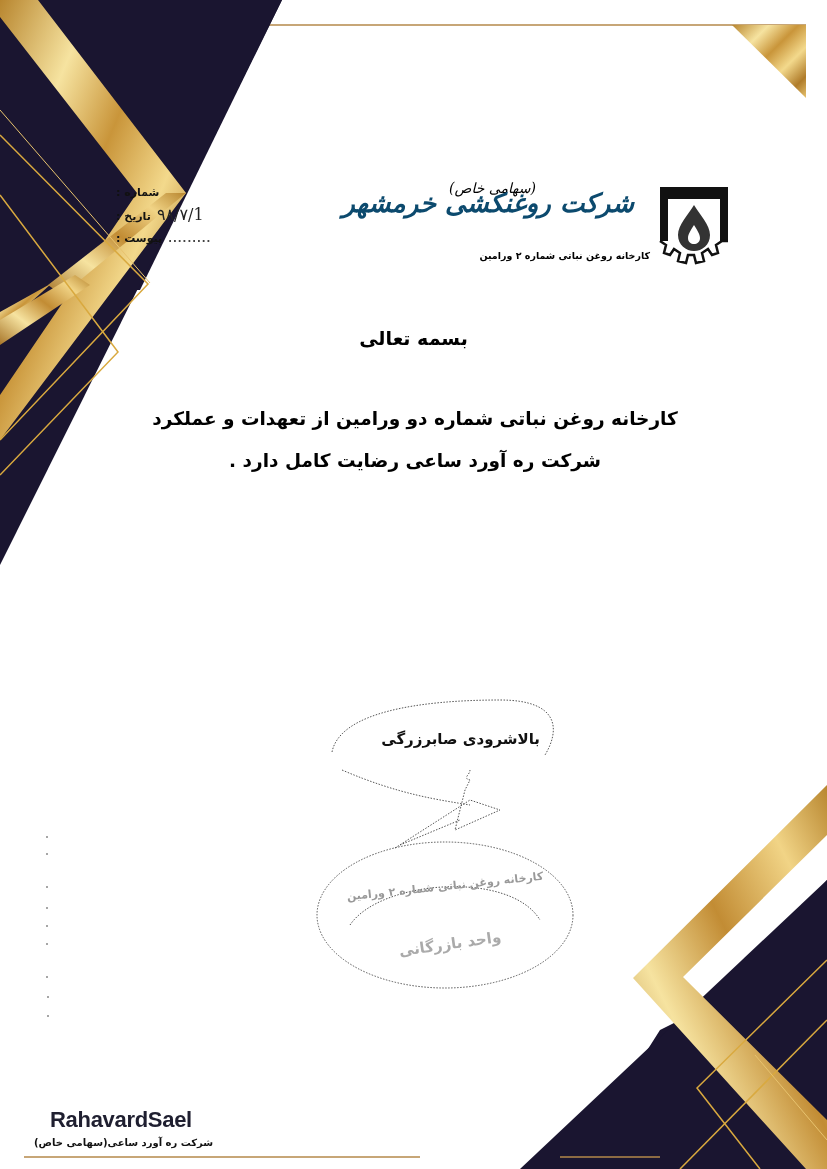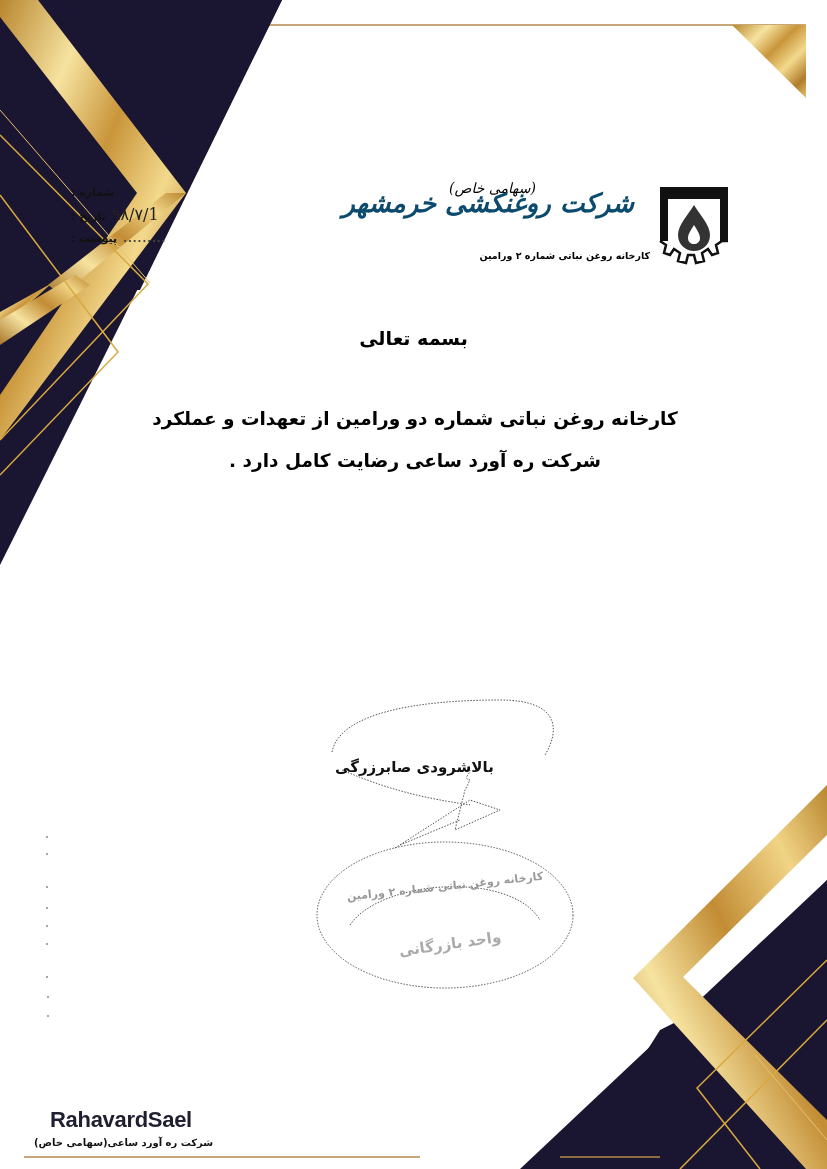--- a/index.html
+++ b/index.html
@@ -6,40 +6,40 @@
     body {
       width: 827px; height: 1169px; position: relative; overflow: hidden;
       background: #ffffff;
       font-family: "DejaVu Sans", sans-serif;
     }
     .layer { position: absolute; left: 0; top: 0; width: 827px; height: 1169px; }
     .abs { position: absolute; }
     .rtl { direction: rtl; unicode-bidi: plaintext; }
 
     
-    .meta { right: 596px; top: 182px; width: 160px; text-align: right; font-size: 11px; font-weight: bold; color: #111; line-height: 22px; margin-left: 8px; }
+    .meta { right: 551px; top: 182px; width: 160px; text-align: right; font-size: 11px; font-weight: bold; color: #111; line-height: 22px; margin-left: 8px; }
     .meta-row { display: flex; flex-direction: row-reverse; align-items: baseline; gap: 6px; white-space: nowrap; }
     .meta-label { font-weight: bold; }
     .meta-value { font-family: "DejaVu Serif", serif; font-weight: normal; font-size: 16px; letter-spacing: 1px; color: #222; }
     .meta-dots { font-size: 10px; color: #444; letter-spacing: 1px; }
 
     
     .company { left: 445px; top: 180px; width: 205px; height: 90px; }
     .company-name { position: absolute; right: 16px; top: 8px; font-family: "DejaVu Serif", serif; font-size: 26px; font-weight: bold; color: #0c4a6e; white-space: nowrap; font-style: italic; }
     .company-type { position: absolute; left: 4px; top: 0; font-family: "DejaVu Serif", serif; font-size: 14px; font-style: italic; color: #000; white-space: nowrap; }
     .company-sub { position: absolute; right: 0; top: 70px; font-size: 9.5px; font-weight: bold; color: #000; white-space: nowrap; }
     .logo { left: 656px; top: 183px; width: 76px; height: 86px; }
 
     
     .bismillah { left: 0; width: 827px; top: 327px; text-align: center; font-size: 19px; font-weight: bold; color: #000; }
     .paragraph { left: 120px; width: 590px; top: 398px; text-align: center; font-size: 18.5px; font-weight: bold; color: #000; line-height: 42px; }
     .paragraph div { white-space: nowrap; }
 
     
-    .sig-name { left: 335px; top: 758px; width: 205px; text-align: left; font-size: 15px; font-weight: bold; color: #111; letter-spacing: -1px; white-space: nowrap; }
+    .sig-name { left: 335px; top: 730px; width: 205px; text-align: right; font-size: 15px; font-weight: bold; color: #111; letter-spacing: -1px; white-space: nowrap; }
 
     
     .brand { left: 50px; top: 1107px; font-family: "Liberation Sans", sans-serif; font-weight: bold; font-size: 22px; color: #1f1f30; letter-spacing: -0.3px; }
     .brand-sub { left: 34px; top: 1137px; font-size: 10px; font-weight: bold; color: #111; white-space: nowrap; }
 
     .dot { position: absolute; width: 2px; height: 2px; background: #888; border-radius: 1px; }
   </style>
 </head>
 <body>
 

